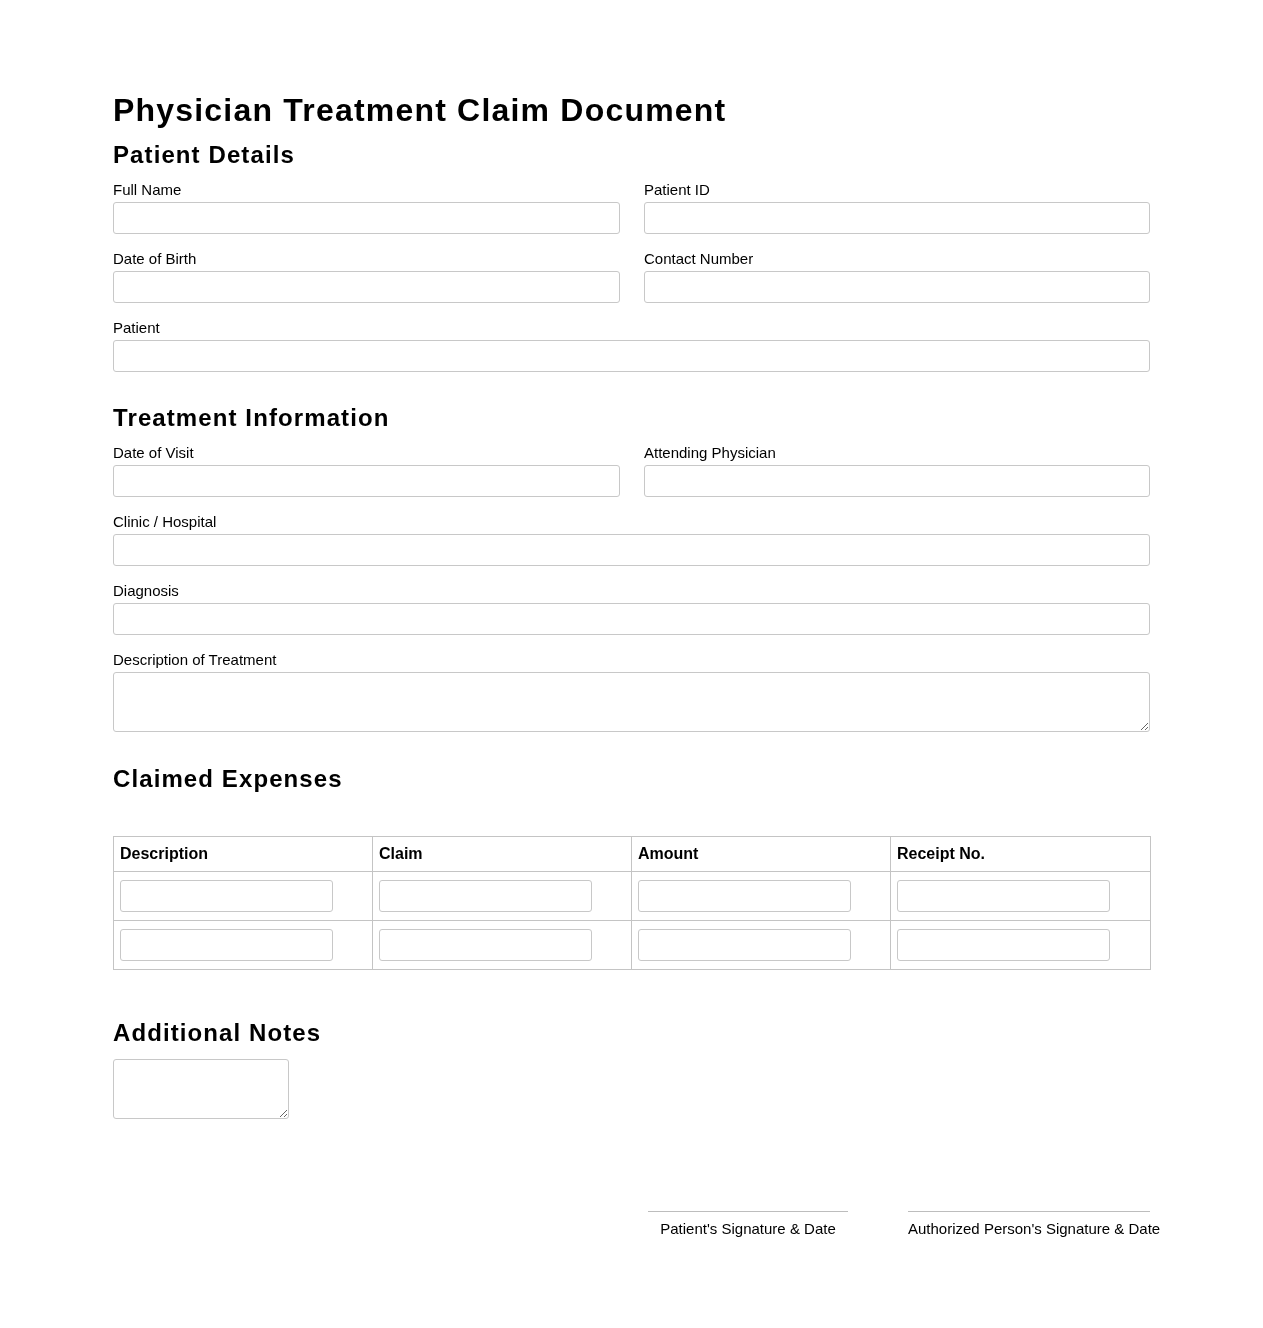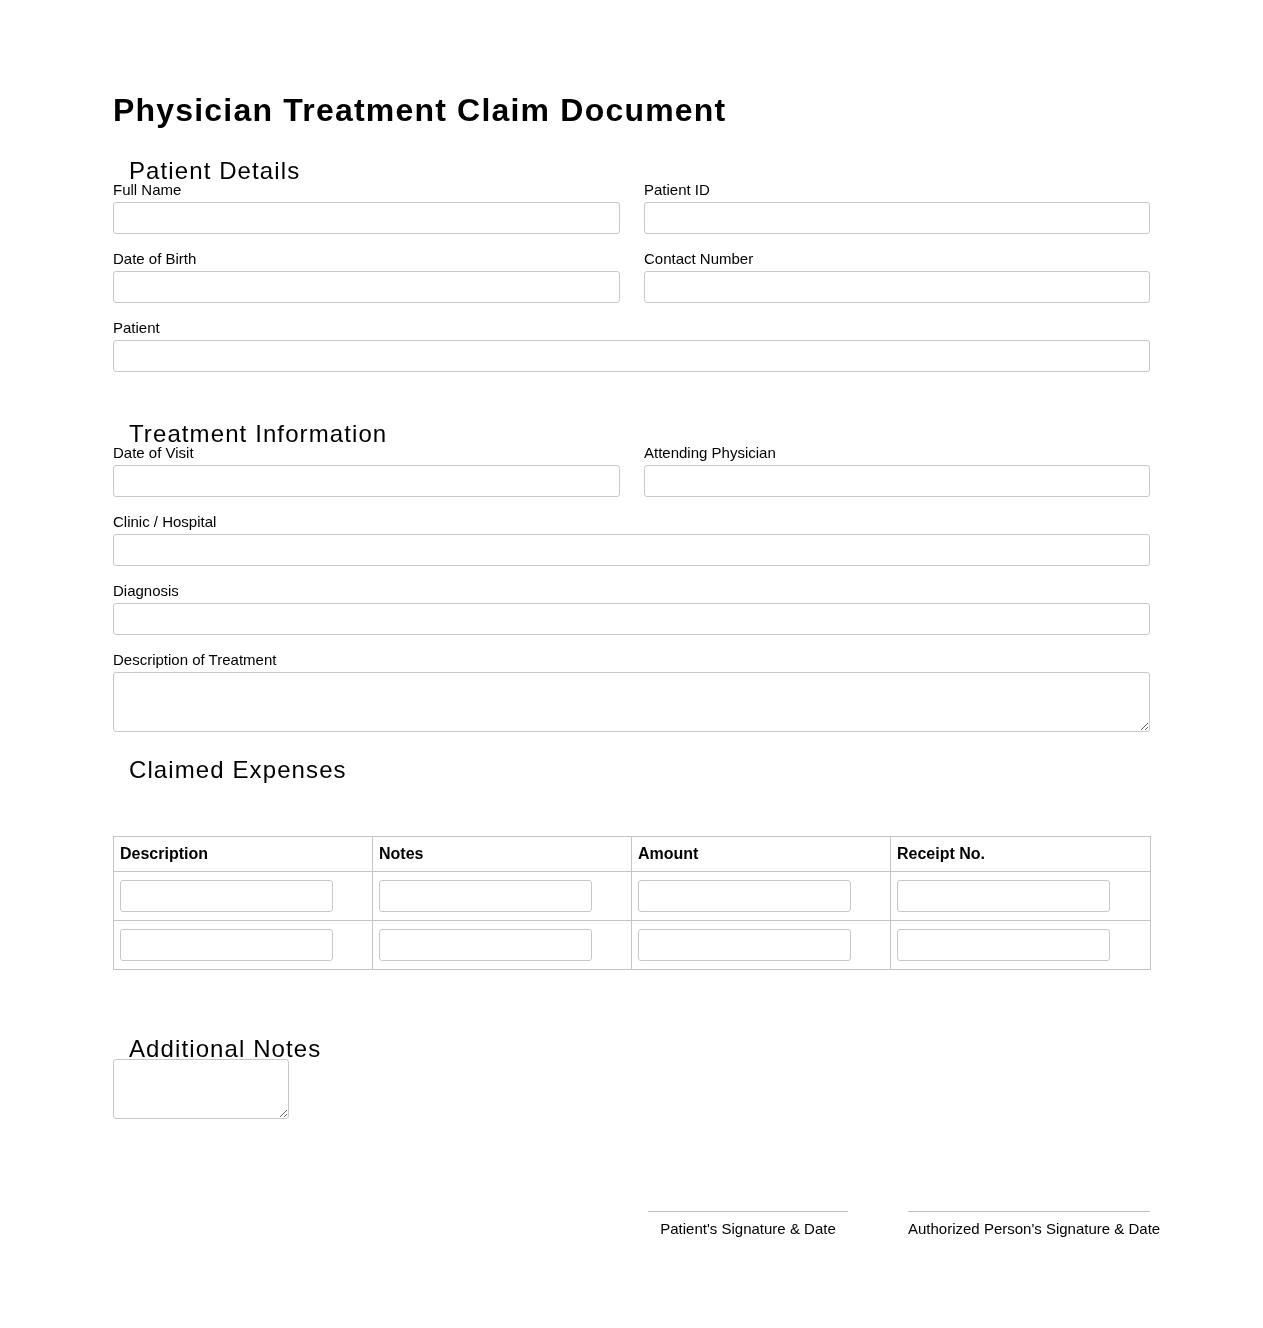--- a/index.html
+++ b/index.html
@@ -27,23 +27,23 @@
       margin: 0;
       font-size: 32px;
       font-weight: bold;
       letter-spacing: 1.2px;
       line-height: 40px;
       white-space: nowrap;
     }
     h2 {
       position: absolute;
       left: 0;
-      margin: 16px;
+      margin: 0;
       font-size: 24px;
-      font-weight: normal;
+      font-weight: bold;
       letter-spacing: 1.1px;
       line-height: 30px;
       white-space: nowrap;
     }
     .label {
       position: absolute;
       font-size: 15px;
       line-height: 18px;
       white-space: nowrap;
     }
@@ -149,33 +149,33 @@
 
   <div class="label" style="left:0; top:513px;">Clinic / Hospital</div>
   <input class="field col-full" style="top: 534px;" type="text" value="">
 
   <div class="label" style="left:0; top:582px;">Diagnosis</div>
   <input class="field col-full" style="top: 603px;" type="text" value="">
 
   <div class="label" style="left:0; top:651px;">Description of Treatment</div>
   <textarea class="field col-full" style="top: 672px; height: 60px;"></textarea>
 
-  <h2 style="top:739px;text-align:center;">Claimed Expenses</h2>
+  <h2 style="top:764px;text-align:center;">Claimed Expenses</h2>
 
   <table class="expenses">
     <colgroup>
       <col style="width:259px">
       <col style="width:259px">
       <col style="width:259px">
       <col style="width:260px">
     </colgroup>
     <thead>
       <tr>
         <th>Description</th>
-        <th>Notes</th>
+        <th>Claim</th>
         <th>Amount</th>
         <th>Receipt No.</th>
       </tr>
     </thead>
     <tbody>
       <tr>
         <td>
             <input class="cell-input" type="text" value="" style="">
           </td>
         <td>

